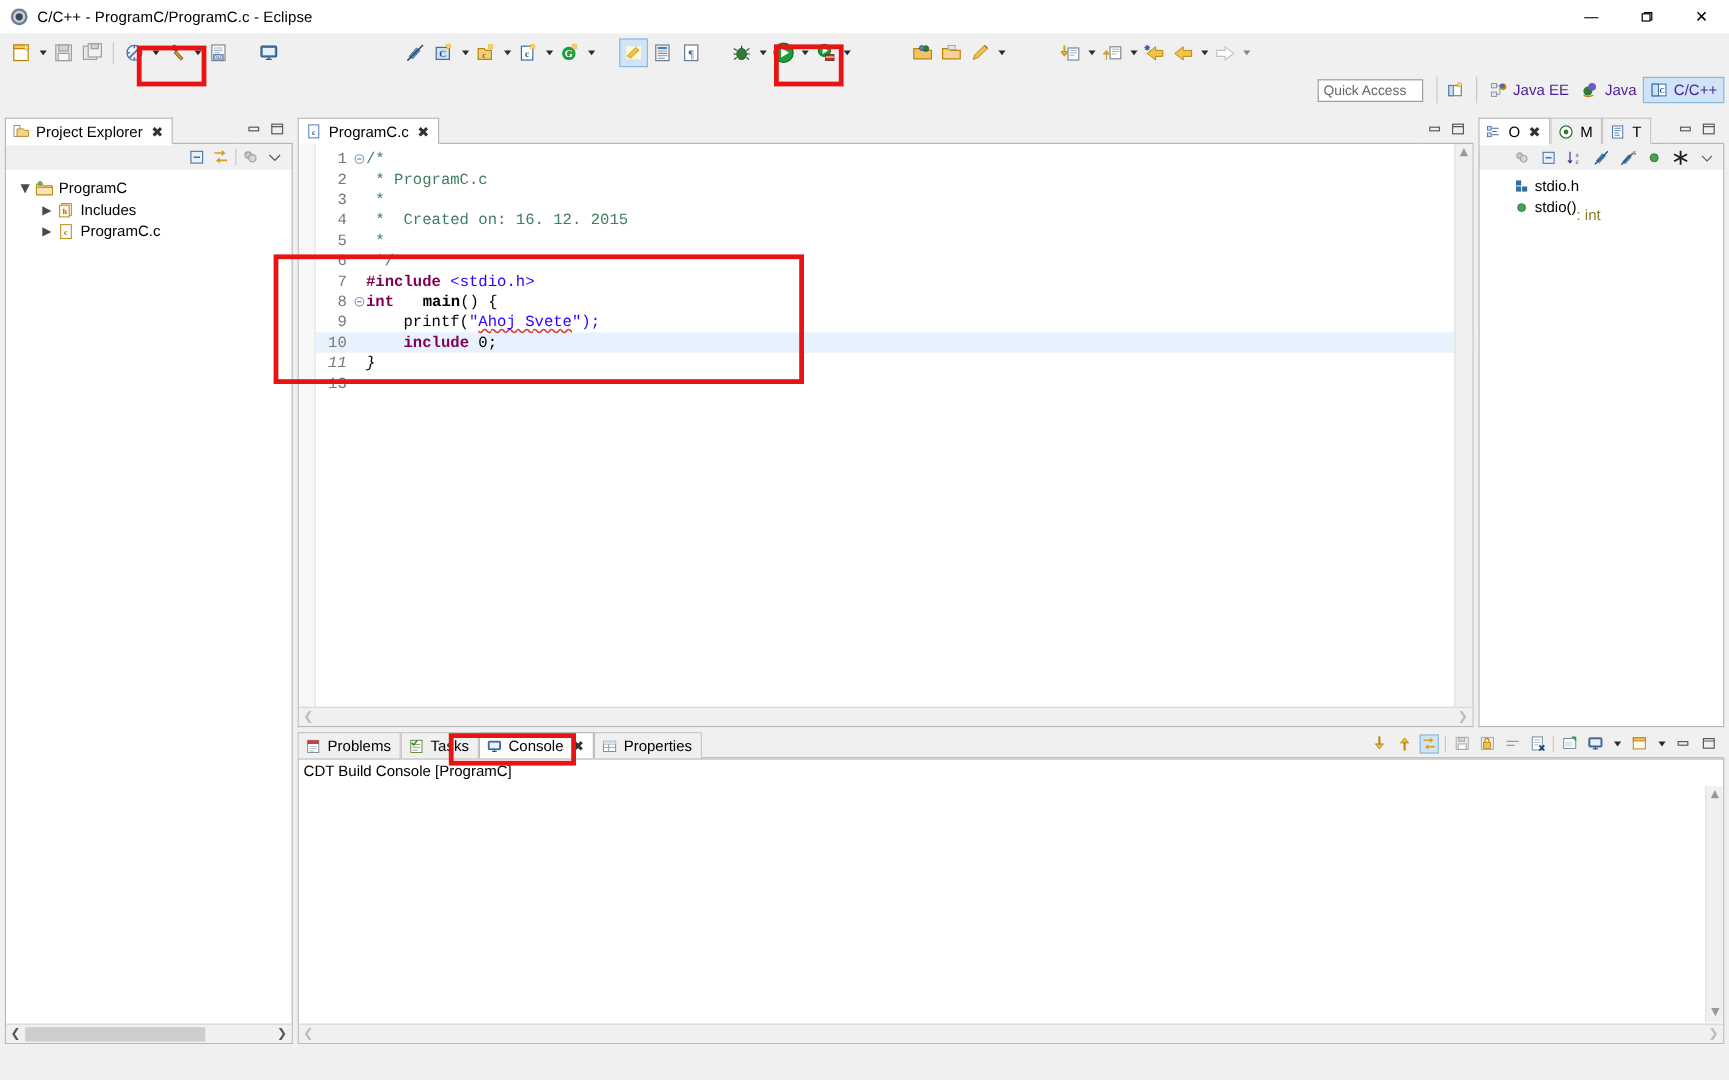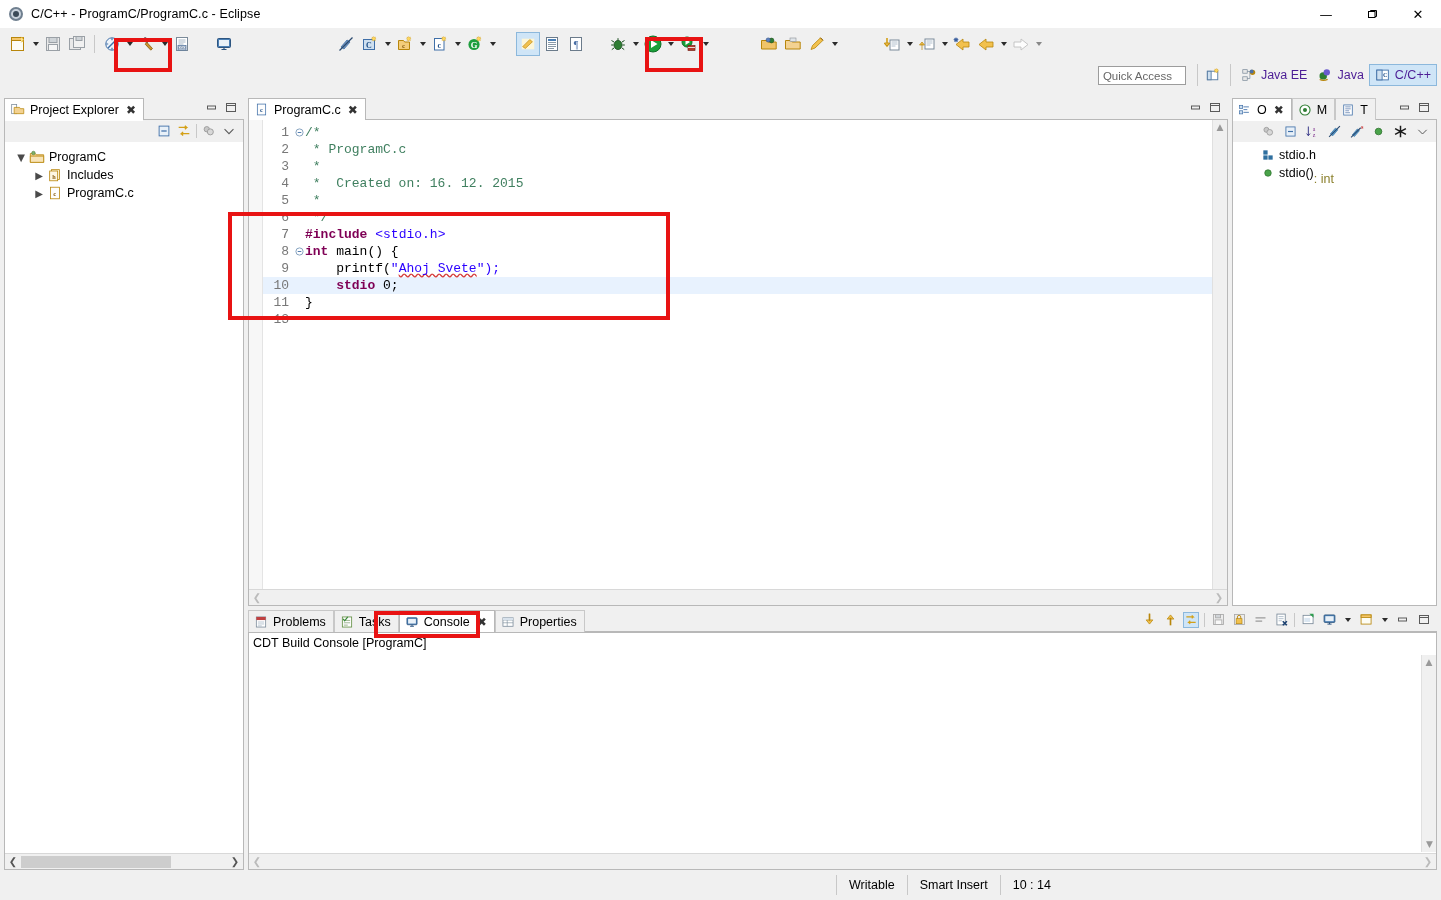--- a/index.html
+++ b/index.html
@@ -678,33 +678,33 @@
                   <span class="lnum" style="width: 30px; text-align: right; flex: 0 0 auto;">7</span>
                   <span style="width: 12px; flex: 0 0 auto; text-align: center;"></span>
                   <span style="white-space: pre;"><span class="pre">#include</span><span class="plain"> </span><span class="inc">&lt;stdio.h&gt;</span></span>
                 </div>
                 <div style="display: flex; height: 17px; align-items: center;">
                   <span class="lnum" style="width: 30px; text-align: right; flex: 0 0 auto;">8</span>
                   <span style="width: 12px; flex: 0 0 auto; text-align: center;"><svg width="9" height="9" viewBox="0 0 10 10" style="vertical-align:middle">
                       <circle cx="5" cy="5" r="4" fill="#fff" stroke="#7a9aba" stroke-width="1"></circle>
                       <path d="M3 5 h4" stroke="#3f6fa8" stroke-width="1"></path>
                     </svg></span>
-                  <span style="white-space: pre;"><span class="kw">int</span><span class="plain"> </span><span class="plain" style="font-weight: normal;">main</span><span class="plain">() {</span></span>
+                  <span style="white-space: pre;"><span class="kw">int</span><span class="plain"> </span><span class="plain" style="font-weight: bold; margin-left: 16px;">main</span><span class="plain">() {</span></span>
                 </div>
                 <div style="display: flex; height: 17px; align-items: center;">
                   <span class="lnum" style="width: 30px; text-align: right; flex: 0 0 auto;">9</span>
                   <span style="width: 12px; flex: 0 0 auto; text-align: center;"></span>
                   <span style="white-space: pre;"><span class="plain">    printf(</span><span class="str">"</span><span class="str squiggle">Ahoj Svete</span><span class="str">");</span></span>
                 </div>
                 <div class="hl-line" style="display: flex; height: 17px; align-items: center;">
                   <span class="lnum" style="width: 30px; text-align: right; flex: 0 0 auto;">10</span>
                   <span style="width: 12px; flex: 0 0 auto; text-align: center;"></span>
-                  <span style="white-space: pre;"><span class="plain">    </span><span class="kw">stdio</span><span class="plain"> 0;</span></span>
-                </div>
-                <div style="display: flex; height: 17px; align-items: center;">
+                  <span style="white-space: pre;"><span class="plain">    </span><span class="kw">include</span><span class="plain"> 0;</span></span>
+                </div>
+                <div style="display: flex; height: 17px; align-items: center; font-style: italic;">
                   <span class="lnum" style="width: 30px; text-align: right; flex: 0 0 auto;">11</span>
                   <span style="width: 12px; flex: 0 0 auto; text-align: center;"></span>
                   <span style="white-space: pre;"><span class="plain">}</span></span>
                 </div>
                 <div style="display: flex; height: 17px; align-items: center;">
                   <span class="lnum" style="width: 30px; text-align: right; flex: 0 0 auto;">13</span>
                   <span style="width: 12px; flex: 0 0 auto; text-align: center;"></span>
                   <span style="white-space: pre;"><span class="plain"></span></span>
                 </div>
               </div>
@@ -971,28 +971,19 @@
         <div class="hscroll" style="position:absolute;left:0;right:0;bottom:0;">
           <div class="hs-arrow dim">❮</div>
           <div class="hs-track"></div>
           <div class="hs-arrow dim">❯</div>
         </div>
       </div>
     </div>
 
   </div>
 
-  <div class="statusbar">
-    <div style="width:836px"></div>
-    <div class="sb-div"></div>
-    <div class="sb-cell">Writable</div>
-    <div class="sb-div"></div>
-    <div class="sb-cell">Smart Insert</div>
-    <div class="sb-div"></div>
-    <div class="sb-cell">10 : 14</div>
-  </div>
 
   <div class="redbox" style="left:114px; top:38px; width:58px; height:34px;"></div>
   <div class="redbox" style="left:645px; top:37px; width:58px; height:35px;"></div>
   <div class="redbox" style="left:228px; top:212px; width:442px; height:108px;"></div>
   <div class="redbox" style="left:374px; top:611px; width:106px; height:27px;"></div>
 
 </div>
 
 </body></html>

